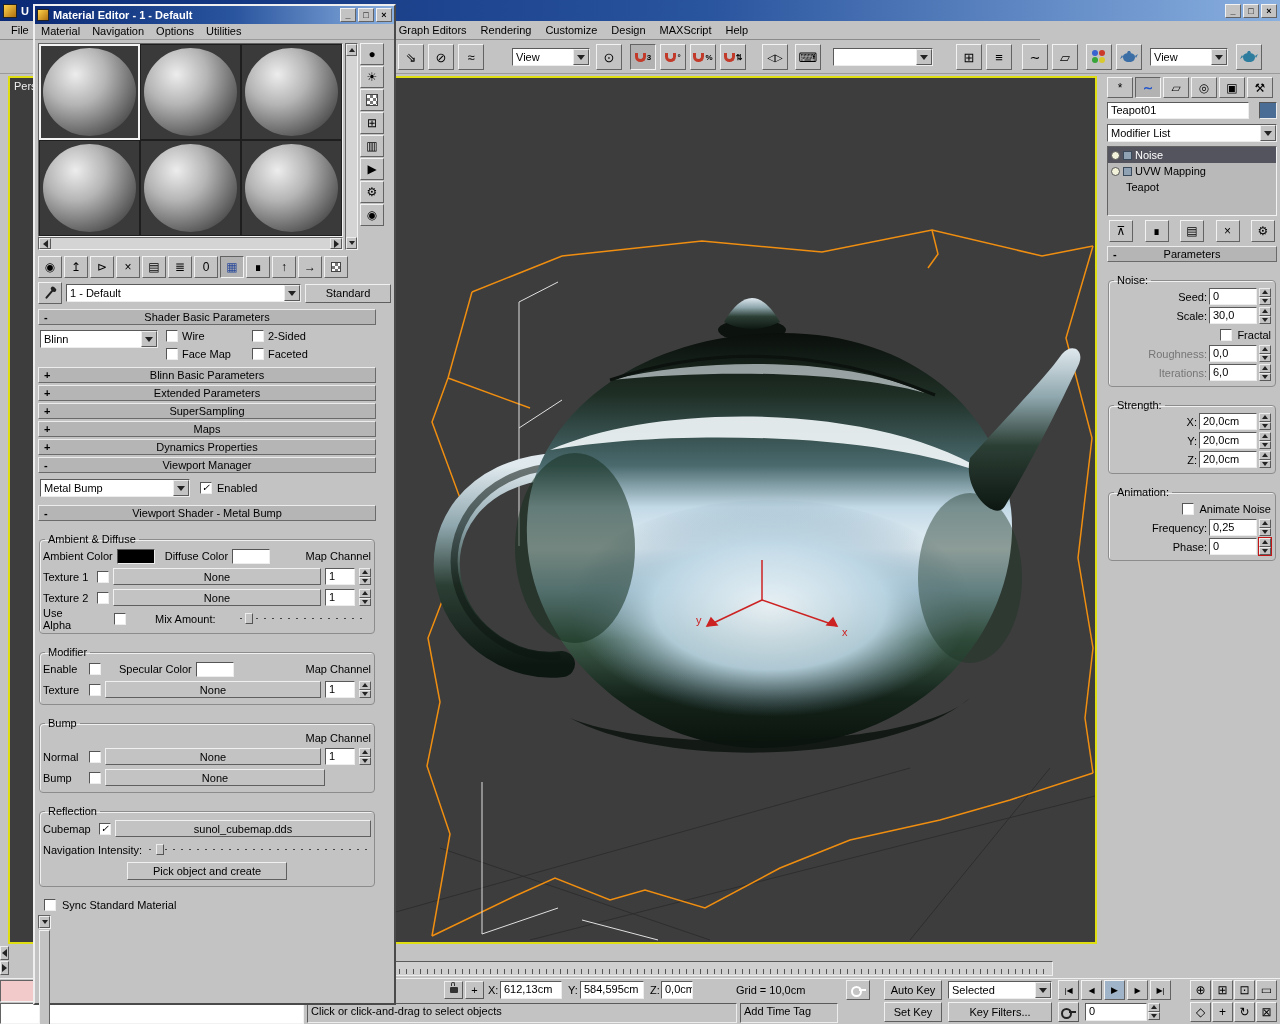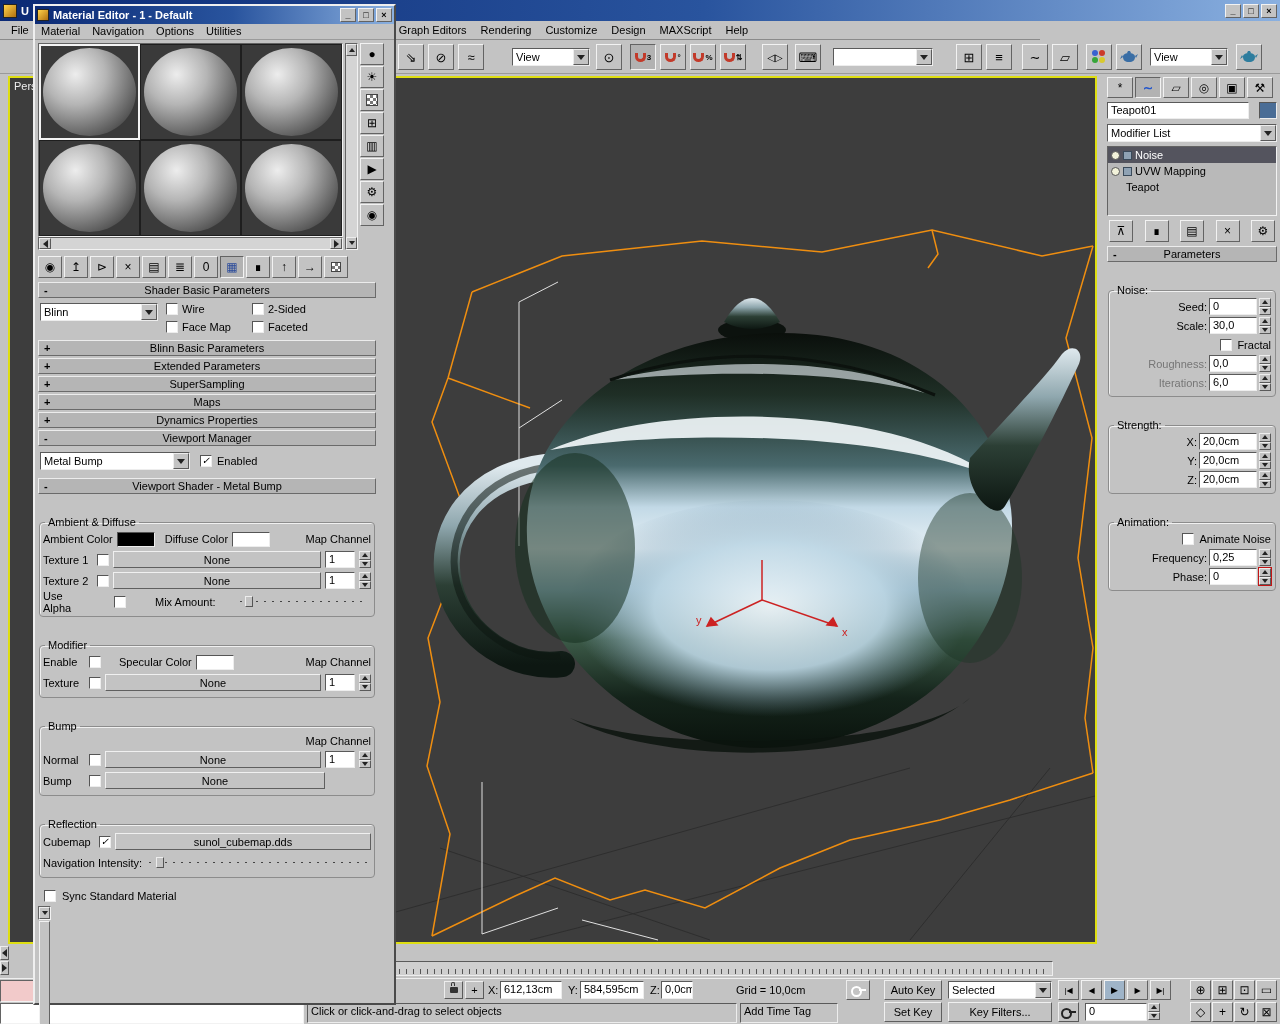--- a/index.html
+++ b/index.html
@@ -39,21 +39,21 @@
   .vplabel{left:4px;top:2px;color:#eee;z-index:2}
   
   .cpanel{left:1104px;top:74px;width:176px;height:886px;background:#c3c3c3;padding:2px 3px}
   .cptab{width:26px;height:21px;display:flex;align-items:center;justify-content:center;font-size:12px}
   .stack{background:#b9b9b9;border:1px solid;border-color:#636363 #f2f2f2 #f2f2f2 #636363;height:70px;margin:4px 0;overflow:hidden}
   .srow{height:16px;display:flex;align-items:center;gap:3px;padding:0 3px}
   .srow.sel{background:#54545e;color:#fff}
   .bulb{width:9px;height:9px;border-radius:50%;background:#f2f2da;border:1px solid #555;flex:none}
   .mbox{width:9px;height:9px;background:#8fa2b4;border:1px solid #3a4a5a;flex:none}
   .prow{display:flex;align-items:center;justify-content:flex-end;gap:2px;height:19px;padding:0 1px}
-  .grp{border:1px solid #8c8c8c;border-radius:4px;margin:22px 1px 8px;padding:1px 3px 4px;box-shadow:inset 1px 1px 0 rgba(255,255,255,.75)}
+  .grp{border:1px solid #8c8c8c;border-radius:4px;margin:12px 1px 8px;padding:1px 3px 4px;box-shadow:inset 1px 1px 0 rgba(255,255,255,.75)}
   .grp legend{padding:0 3px;margin-left:2px}
   .rollh{height:16px;display:flex;align-items:center;justify-content:center;position:relative;background:#b5b5b5;border:1px solid;border-color:#ececec #6a6a6a #6a6a6a #ececec;margin-top:2px}
   .rollh .pm{position:absolute;left:5px;font-weight:bold}
   .cb{width:12px;height:12px;background:#fff;border:1px solid;border-color:#555 #ededed #ededed #555;display:inline-flex;align-items:center;justify-content:center;flex:none;font-size:10px;line-height:10px}
   .spn{display:inline-flex;flex-direction:column;width:12px;height:17px;flex:none}
   .spn i{flex:1;display:flex;align-items:center;justify-content:center;border:1px solid;border-color:#ededed #5a5a5a #5a5a5a #ededed;background:#c3c3c3}
   .redbox{outline:1px solid #c31515}
   .sld{position:relative;height:13px;flex:1;margin:0 3px}
   .sld::before{content:"";position:absolute;left:0;right:0;top:6px;height:1px;background:repeating-linear-gradient(90deg,#444 0 2px,transparent 2px 8px)}
   .sld .th{position:absolute;top:1px;width:8px;height:11px;background:#c3c3c3;border:1px solid;border-color:#ededed #555 #555 #ededed}
@@ -687,20 +687,32 @@
           <span>↑</span>
         </span>
       <span class="mico out">
           <span>→</span>
         </span>
       <span class="mico out">
           <span class="checker" style="width:10px;height:10px"></span>
         </span>
     </div>
 
+    <div class="flex" style="gap:4px;margin-bottom:5px">
+      <span class="mico out">
+          <span class="dropper"></span>
+        </span>
+      <div class="combo" style="flex:1">
+        <span class="val">1 - Default</span>
+        <span class="da">
+            <i class="tri-d"></i>
+          </span>
+      </div>
+      <span class="btn" style="width:86px;height:19px">Standard</span>
+    </div>
 
     <div style="position:relative;padding-right:15px">
       <div class="rollh">
           <span class="pm">-</span>
           <span>Shader Basic Parameters</span>
         </div>
       <div class="flex" style="padding:5px 2px;gap:8px;align-items:flex-start">
         <div class="combo" style="width:118px">
           <span class="val">Blinn</span>
           <span class="da">
@@ -875,20 +887,23 @@
               <i>✓</i>
             </span>
           <span class="btn" style="flex:1;height:17px">sunol_cubemap.dds</span>
         </div>
         <div class="flex" style="gap:4px;height:21px">
           <span>Navigation Intensity:</span>
           <span class="sld">
               <span class="th" style="left:3%"></span>
             </span>
         </div>
+        <div class="flex" style="justify-content:center;height:22px">
+          <span class="btn" style="width:160px;height:18px">Pick object and create</span>
+        </div>
       </fieldset>
 
       <div class="flex" style="gap:6px;height:20px;padding:0 6px;margin-top:8px">
         <span class="cb"></span>
         <span>Sync Standard Material</span>
       </div>
 
       <div class="vsb abs" style="right:0;top:0;bottom:0;width:13px">
         <span class="sbtn" style="width:11px;height:12px;margin:0 auto">
             <i class="tri-u"></i>

